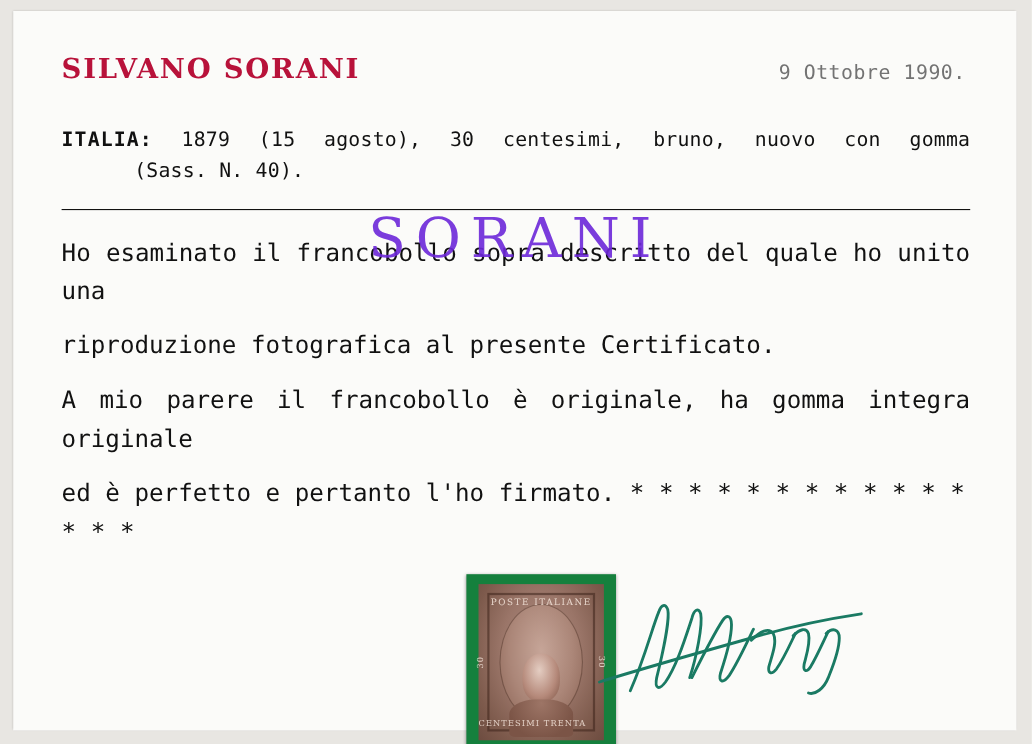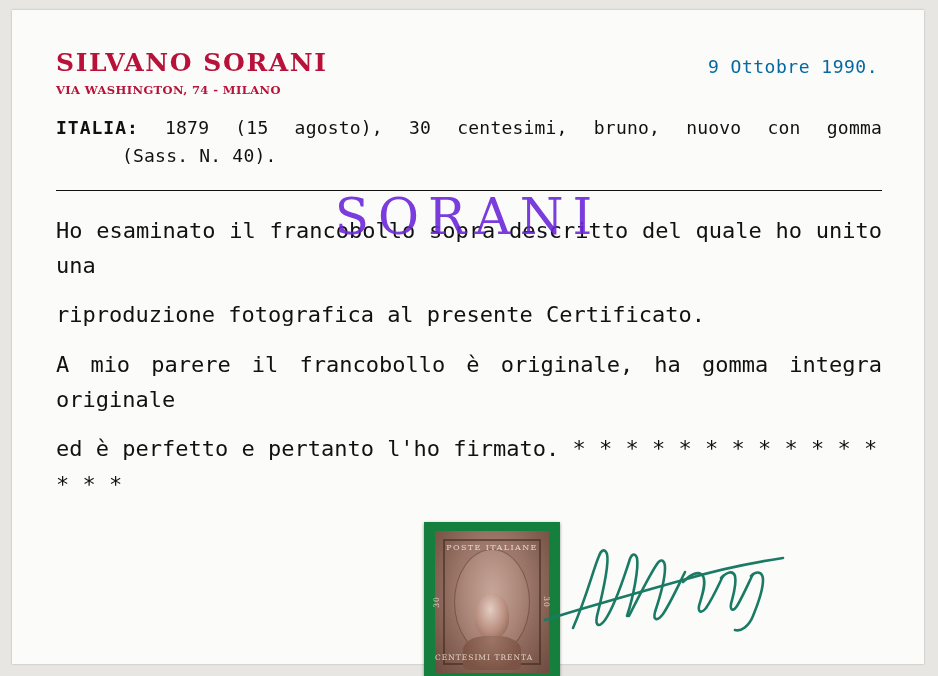--- a/index.html
+++ b/index.html
@@ -53,21 +53,21 @@
     font-size: 11.5px;
     font-weight: bold;
     letter-spacing: 0.4px;
     margin-top: 6px;
   }
   .date {
     position: absolute;
     right: 10px;
     top: 18px;
     font-size: 18px;
-    color: #0369a1;
+    color: #737373;
     letter-spacing: 0.5px;
   }
   
   .subject {
     margin-top: 16px;
     padding-left: 8px;
     padding-right: 6px;
   }
   .subject-line {
     font-size: 18px;
@@ -232,21 +232,20 @@
 </style>
 </head>
 <body>
 
 <div class="certificate">
   <div class="inner">
 
     <div class="header">
       <div class="brand">
         <div class="brand-name">SILVANO SORANI</div>
-        <div class="brand-addr">VIA WASHINGTON, 74 - MILANO</div>
       </div>
       <div class="date">9 Ottobre 1990.</div>
     </div>
 
     <div class="subject">
       <div class="subject-line"><span class="country">ITALIA:</span> <span>1879  (15  agosto),  30  centesimi,  bruno,  nuovo  con  gomma</span></div>
       <div class="subject-line l2">(Sass. N. 40).</div>
     </div>
 
     <div class="body">

